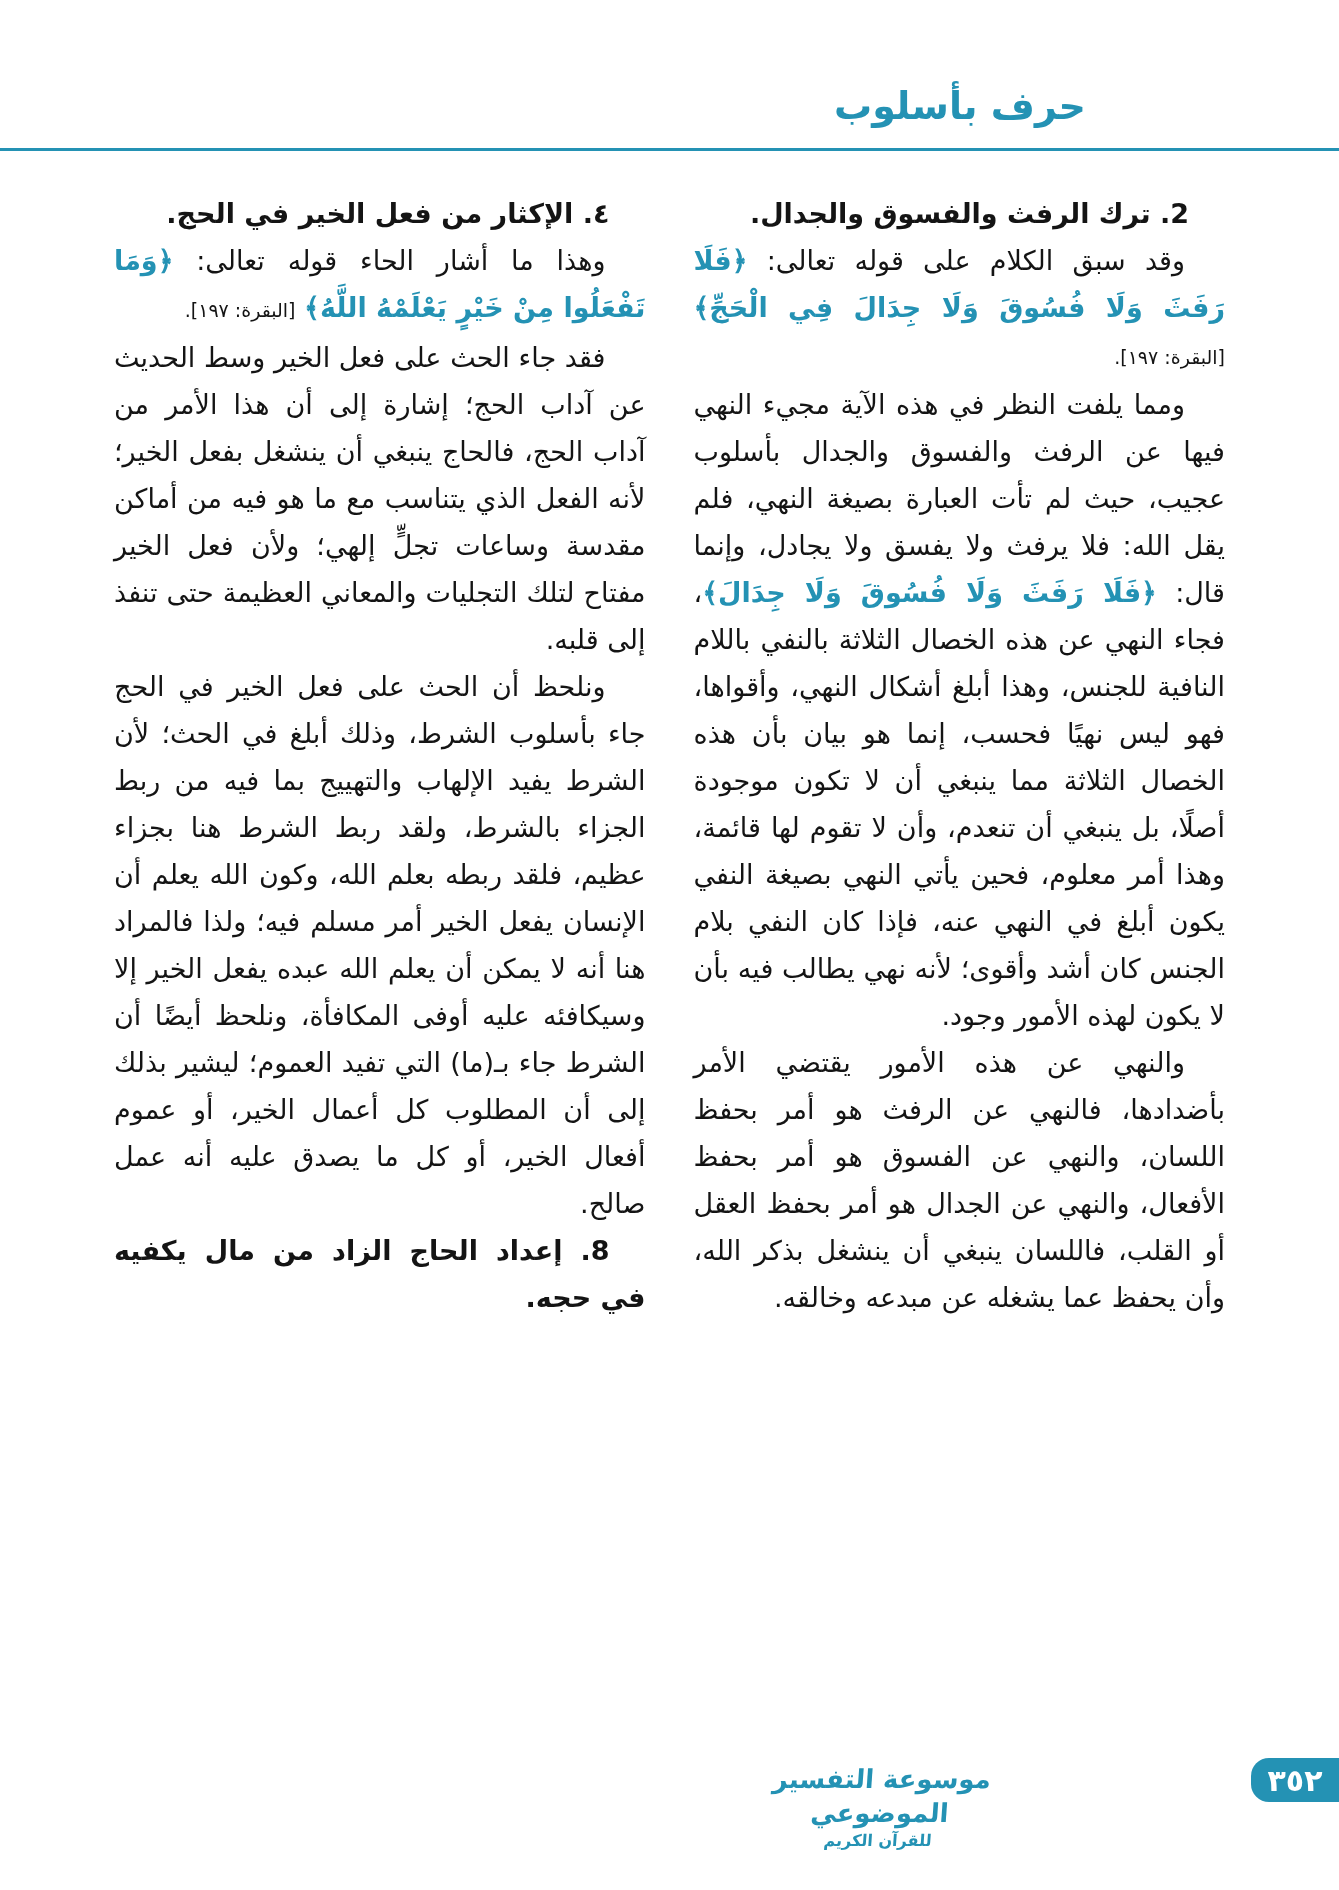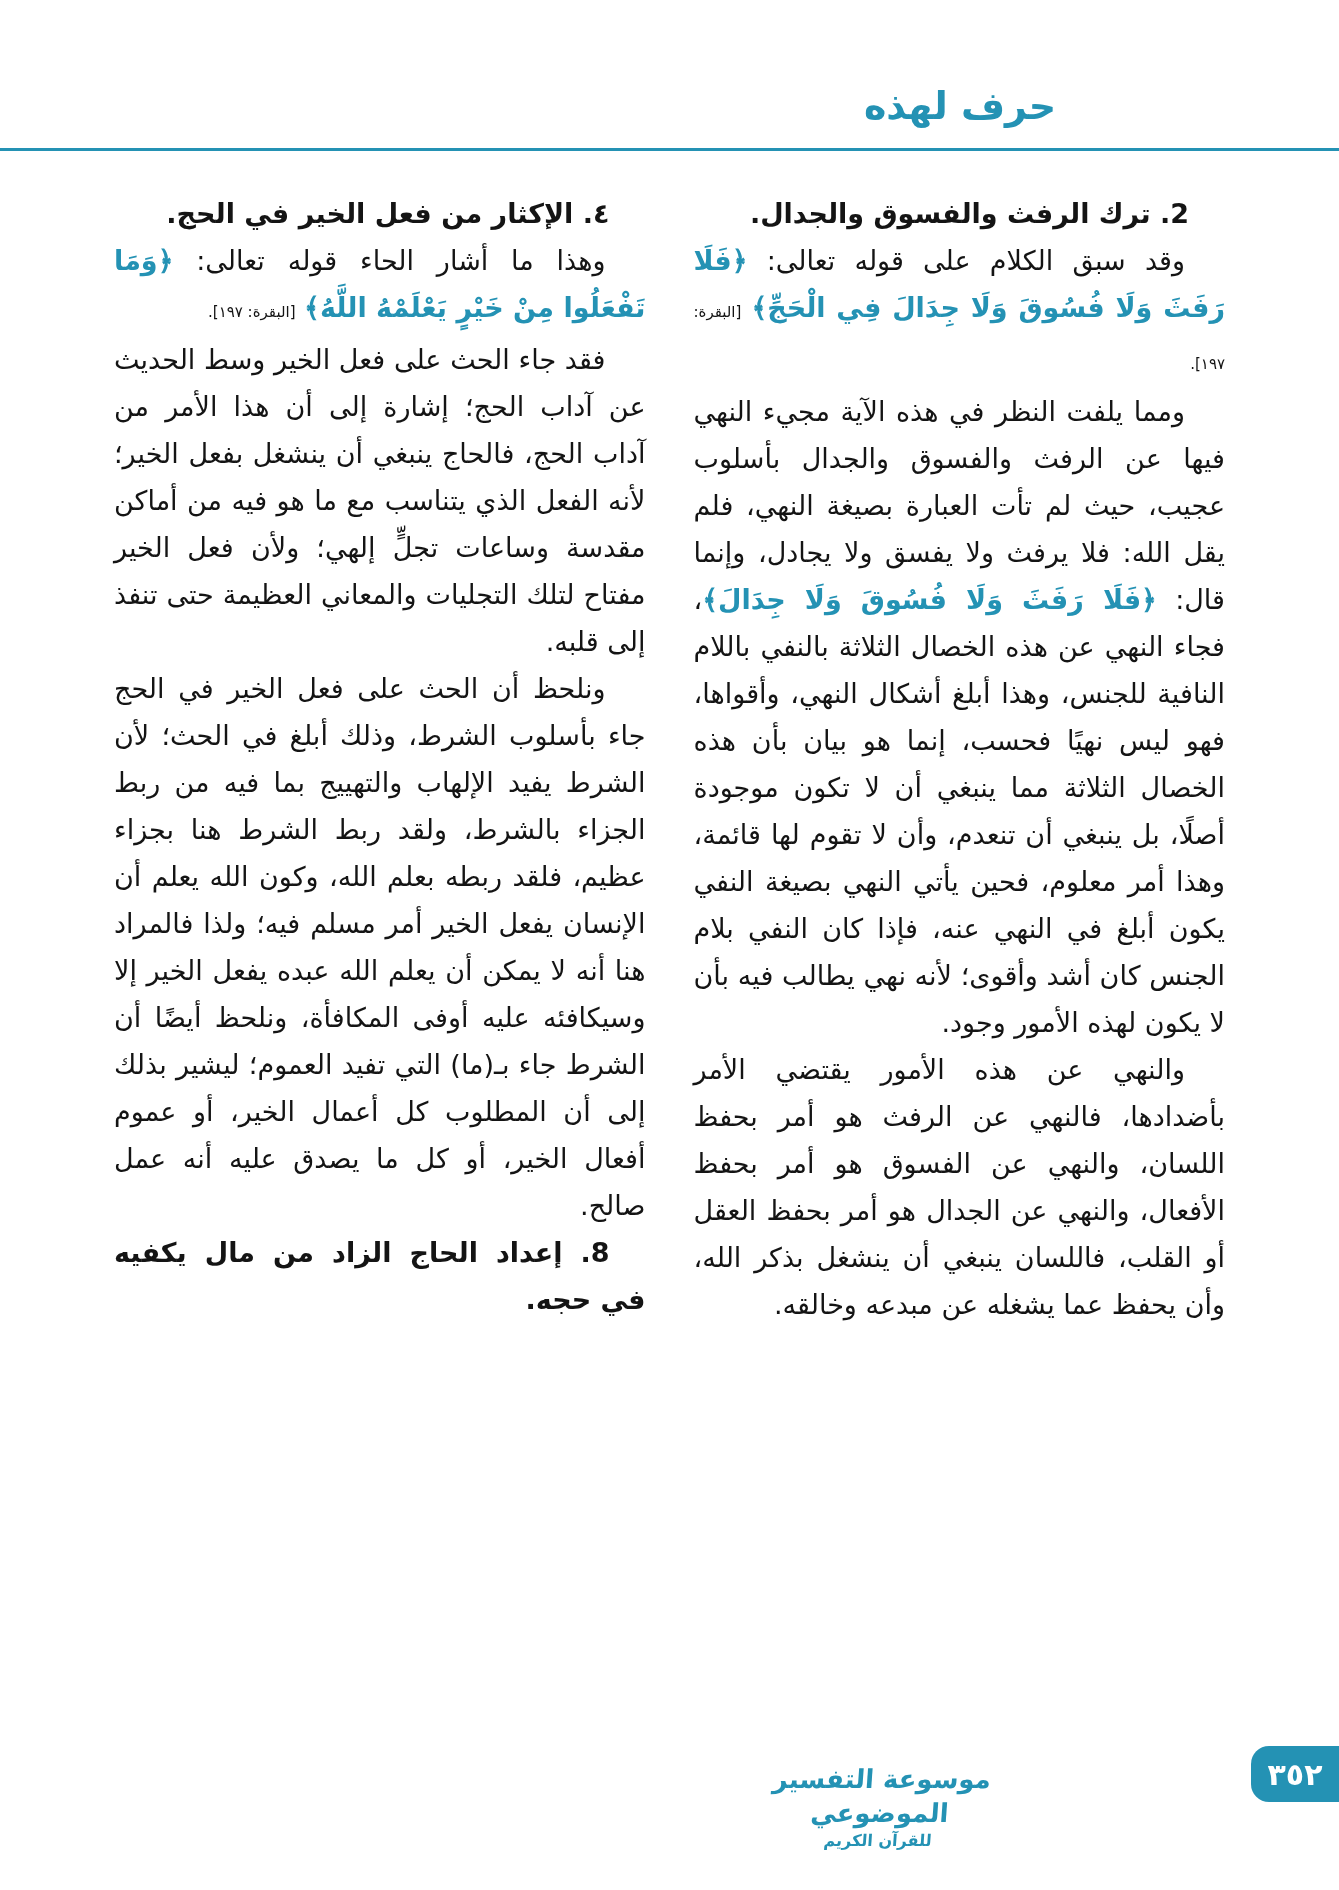--- a/index.html
+++ b/index.html
@@ -39,21 +39,21 @@
     line-height:47px;
     text-align:justify;
   }
   .para { text-indent:40px; }
   .heading { font-weight:bold; text-indent:36px; }
   .quran {
     color: var(--accent, #2492b4);
     font-weight:bold;
   }
   .ref {
-    font-size:15px;
+    font-size:19px;
     color: var(--ink, #141414);
   }
   .emblem {
     position:absolute;
     right:339px; bottom:38px; width:240px;
     text-align:center;
     color: var(--accent, #2492b4);
     transform: skewX(-4deg);
   }
   .emblem-line1 {
@@ -62,39 +62,39 @@
     line-height:34px;
   }
   .emblem-line2 {
     font-size:16px;
     font-weight:bold;
     line-height:22px;
   }
   .page-badge {
     position:absolute;
     right:0; bottom:88px;
-    width:88px; height:56px;
+    width:88px; height:44px;
     background: var(--accent, #2492b4);
     border-radius:18px 0 0 18px;
     display:flex;
     align-items:center;
     justify-content:center;
   }
   .page-badge span {
     color:#ffffff;
     font-size:30px;
     font-weight:bold;
   }
 </style>
 </head>
 <body>
 
 <div class="page">
 
-  <div class="chapter-title">حرف لهذه</div>
+  <div class="chapter-title">حرف بأسلوب</div>
 
   <div class="header-rule"></div>
 
   <div class="content">
     <div class="column">
         <h2 class="heading"><span>2. ترك الرفث والفسوق والجدال.</span></h2>
         <p class="para"><span>وقد سبق الكلام على قوله تعالى: </span><span class="quran">﴿فَلَا رَفَثَ وَلَا فُسُوقَ وَلَا جِدَالَ فِي الْحَجِّ﴾</span><span> </span><span class="ref">[البقرة: ١٩٧].</span></p>
         <p class="para"><span>ومما يلفت النظر في هذه الآية مجيء النهي فيها عن الرفث والفسوق والجدال بأسلوب عجيب، حيث لم تأت العبارة بصيغة النهي، فلم يقل الله: فلا يرفث ولا يفسق ولا يجادل، وإنما قال: </span><span class="quran">﴿فَلَا رَفَثَ وَلَا فُسُوقَ وَلَا جِدَالَ﴾</span><span>، فجاء النهي عن هذه الخصال الثلاثة بالنفي باللام النافية للجنس، وهذا أبلغ أشكال النهي، وأقواها، فهو ليس نهيًا فحسب، إنما هو بيان بأن هذه الخصال الثلاثة مما ينبغي أن لا تكون موجودة أصلًا، بل ينبغي أن تنعدم، وأن لا تقوم لها قائمة، وهذا أمر معلوم، فحين يأتي النهي بصيغة النفي يكون أبلغ في النهي عنه، فإذا كان النفي بلام الجنس كان أشد وأقوى؛ لأنه نهي يطالب فيه بأن لا يكون لهذه الأمور وجود.</span></p>
         <p class="para"><span>والنهي عن هذه الأمور يقتضي الأمر بأضدادها، فالنهي عن الرفث هو أمر بحفظ اللسان، والنهي عن الفسوق هو أمر بحفظ الأفعال، والنهي عن الجدال هو أمر بحفظ العقل أو القلب، فاللسان ينبغي أن ينشغل بذكر الله، وأن يحفظ عما يشغله عن مبدعه وخالقه.</span></p>
       </div>

